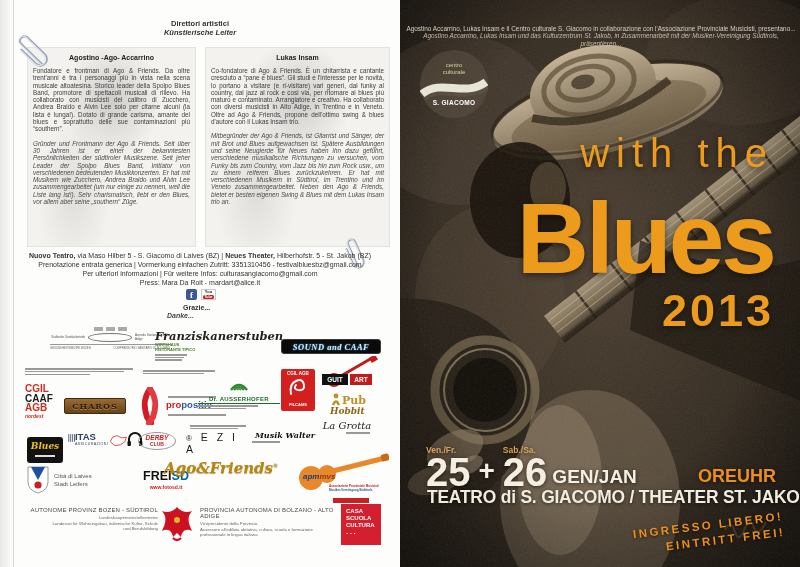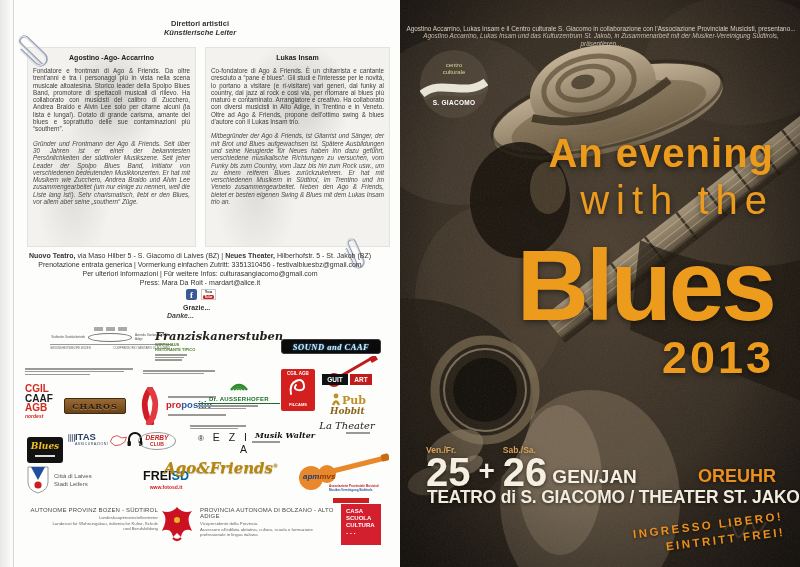--- a/index.html
+++ b/index.html
@@ -91,21 +91,21 @@
   #blues-shop .bbar{width:20px;background:#ddd;height:2px;margin:0 auto;}
   #itas{position:absolute;left:68px;top:432px;width:60px;}
   #itas .irow{display:flex;align-items:flex-start;}
   #itas .iname{font-size:9.5px;font-weight:800;color:#2f3f63;line-height:10px;}
   #itas .isub{font-size:3.6px;color:#2f3f63;letter-spacing:.4px;}
   #derby{position:absolute;left:128px;top:430px;width:50px;}
   #derby .oval{position:absolute;left:10px;top:2px;width:38px;height:18px;border:1px solid #9a9a9a;border-radius:50%;
         text-align:center;box-sizing:border-box;}
   #derby .d1{font-size:6.5px;font-weight:800;font-style:italic;color:#c81e1e;line-height:8px;margin-top:1px;}
   #derby .d2{font-size:5px;font-weight:800;color:#c81e1e;line-height:5px;}
-  #rezia{position:absolute;left:186px;top:424px;width:64px;text-align:right;}
+  #rezia{position:absolute;left:186px;top:424px;width:64px;text-align:left;}
   #rezia .rrow{font-size:10.5px;color:#1a1a1a;letter-spacing:3px;margin-top:2px;}
   #rezia .reg{font-size:8px;}
   #rezia .rbars{width:56px;}
   #musik-walter{position:absolute;left:252px;top:430px;width:66px;text-align:center;}
   #musik-walter .mname{font-family:"DejaVu Serif",serif;font-weight:700;font-style:italic;font-size:8px;color:#111;}
   #musik-walter .mbar{width:28px;}
   #la-grotta{position:absolute;left:316px;top:420px;width:62px;text-align:center;}
   #la-grotta .gname{font-family:"DejaVu Serif",serif;font-style:italic;font-size:10px;color:#222;}
   #la-grotta .gbar{width:24px;margin-left:30px;}
   #laives{position:absolute;left:27px;top:466px;display:flex;align-items:center;}
@@ -364,21 +364,21 @@
       </div>
       <div class="rrow"><span class="reg">®</span> <span>E Z I A</span></div>
     </div>
 
     <div id="musik-walter">
       <div class="mname">Musik Walter</div>
       <div class="mbar microbar"></div>
     </div>
 
     <div id="la-grotta">
-      <div class="gname">La Theater</div>
+      <div class="gname">La Grotta</div>
       <div class="gbar microbar"></div>
     </div>
 
     <div id="laives">
       <svg width="22" height="28" viewBox="0 0 22 28">
         <path d="M1 1 H21 V16 Q21 24 11 27 Q1 24 1 16 Z" fill="#fff" stroke="#999" stroke-width="1"></path>
         <path d="M4 1 L11 14 L18 1 Z" fill="#1f4fa0"></path>
         <circle cx="11" cy="19" r="3.6" fill="#d01c1c"></circle>
       </svg>
       <div class="ltxt">
@@ -507,21 +507,20 @@
         <path d="M2 44 C22 28 44 48 66 32" stroke="#f0ece0" stroke-width="8" fill="none" opacity="0.95"></path>
       </svg>
       <div class="cc-top">
         <div>centro</div>
         <div>culturale</div>
       </div>
       <div class="cc-name">S. GIACOMO</div>
     </div>
 
     <div id="title-block">
-      <div class="t1">An evening</div>
       <div class="t2">with the</div>
       <div class="t-main">Blues</div>
       <div class="t-year">2013</div>
     </div>
 
     <div id="schedule">
       <div class="day">
         <div class="day-label">Ven./Fr.</div>
         <div class="day-num">25</div>
       </div>

